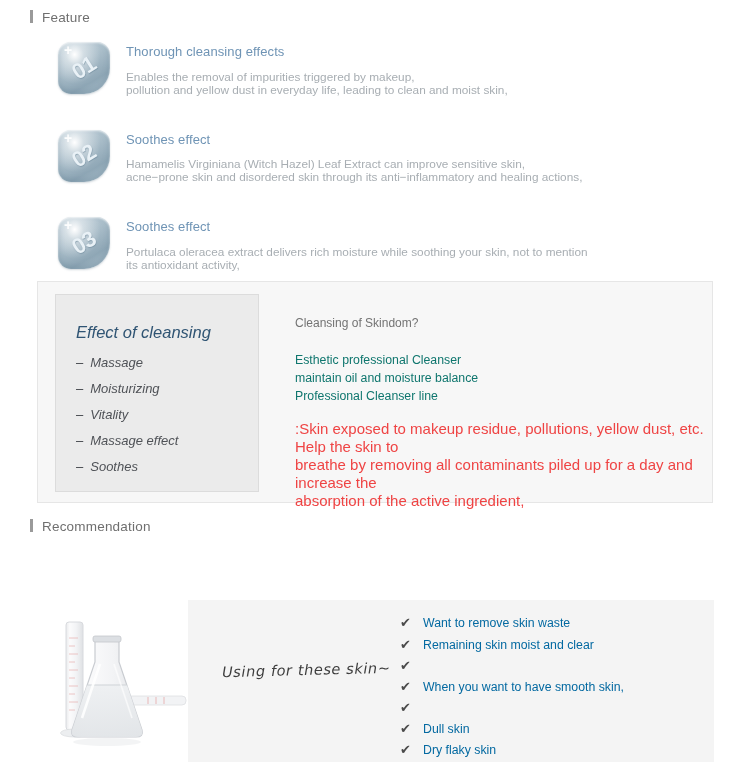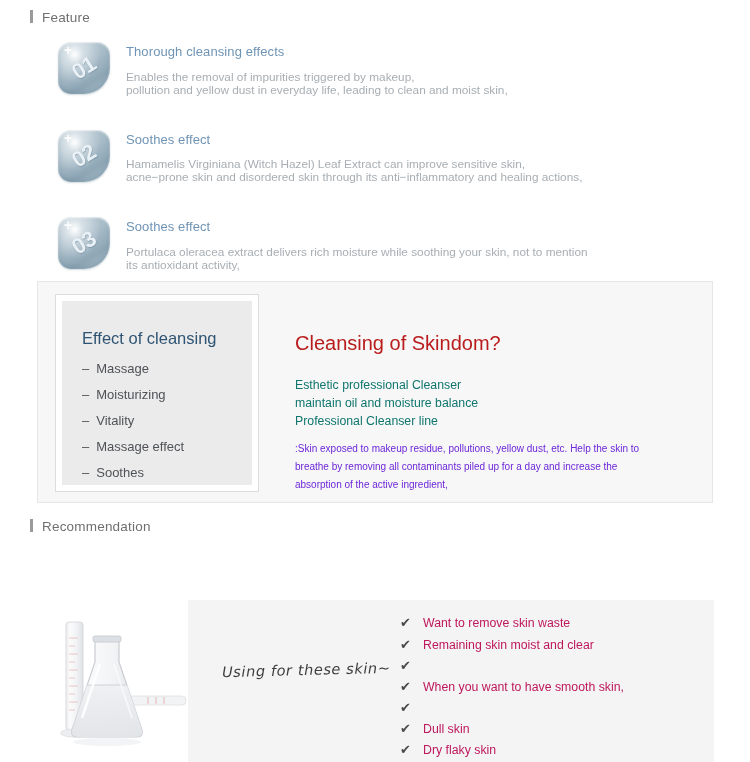--- a/index.html
+++ b/index.html
@@ -113,21 +113,22 @@
   }
   #cleansing-inner-box {
     position: absolute;
     left: 17px;
     top: 12px;
     width: 204px;
     height: 198px;
     box-sizing: border-box;
     background: #ffffff;
     border: 1px solid #dcdcdc;
-    padding: 6px;
+    padding: 0;
+    font-style: italic;
   }
   #cleansing-inner-box .inner-fill {
     width: 100%;
     height: 100%;
     background: #ebebeb;
     box-sizing: border-box;
     padding: 28px 0 0 20px;
   }
   .effect-title {
     font-size: 16.5px;
@@ -143,34 +144,34 @@
   }
   .effect-item .dash { color: #4f5257; }
 
   #cleansing-copy {
     position: absolute;
     left: 257px;
     top: 34px;
     width: 430px;
   }
   .copy-title {
-    font-size: 20px;
-    color: #b91c1c;
-    margin: 16px 0 21px 0;
+    font-size: 12px;
+    color: #737373;
+    margin: 0 0 21px 0;
   }
   .copy-strong {
     font-size: 12.3px;
     color: #0f766e;
     line-height: 18px;
     white-space: pre-line;
     margin-bottom: 1px;
   }
   .copy-muted {
-    font-size: 10px;
-    color: #6d28d9;
+    font-size: 15px;
+    color: #ef4444;
     line-height: 18px;
     white-space: pre-line;
   }
 
   
   #recommend-box {
     position: absolute;
     left: 188px;
     top: 600px;
     width: 526px;
@@ -189,21 +190,21 @@
     margin-bottom: 5.5px;
   }
   .check-row .tick {
     font-size: 13px;
     color: #4a4a4a;
     line-height: 15px;
     width: 11px;
   }
   .check-row .ctext {
     font-size: 12.3px;
-    color: #be185d;
+    color: #0369a1;
     line-height: 15px;
   }
   #handwriting {
     position: absolute;
     left: 34px;
     top: 62px;
     font-family: "DejaVu Sans", sans-serif;
     font-size: 14.5px;
     font-style: italic;
     color: #3e3e3e;

